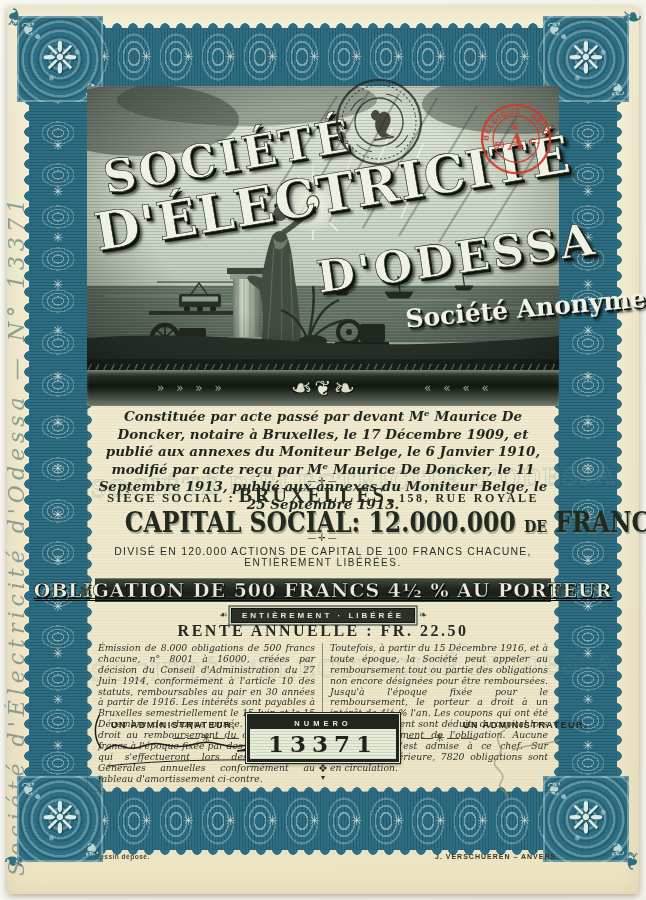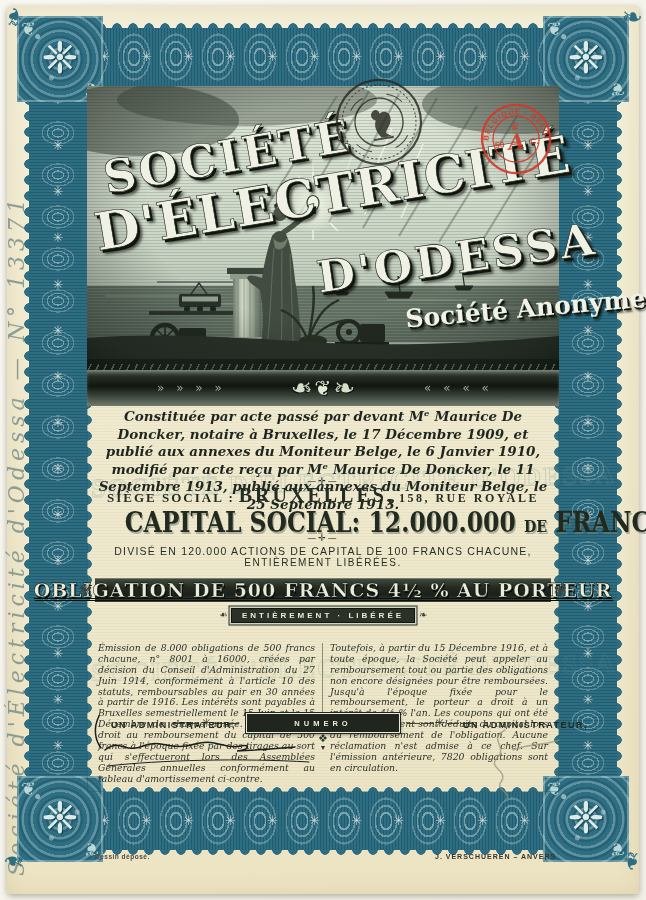--- a/index.html
+++ b/index.html
@@ -427,20 +427,21 @@
   <div class="banner">
     <span class="cap capL">✾</span>
     <span class="txt">Obligation de 500 Francs 4½ % au Porteur</span>
     <span class="cap capR">✾</span>
   </div>
 
   <div class="liberee-strip">
     <span class="fl l">❧</span><span class="box">Entièrement · Libérée</span><span class="fl">❧</span>
   </div>
 
+  <div class="rente">Rente annuelle : Fr. 22.50</div>
 
   <div class="columns">
     <div class="colL">Émission de 8.000 obligations de 500 francs chacune, n° 8001 à 16000, créées par décision du Conseil d'Administration du 27 Juin 1914, conformément à l'article 10 des statuts, remboursables au pair en 30 années à partir de 1916. Les intérêts sont payables à Bruxelles semestriellement le 15 Juin et le 15 Décembre de chaque année. Le porteur a droit au remboursement du capital de 500 francs à l'époque fixée par des tirages au sort qui s'effectueront lors des Assemblées Générales annuelles conformément au tableau d'amortissement ci-contre.</div>
     <div class="colR">
       <p>Toutefois, à partir du 15 Décembre 1916, et à toute époque, la Société peut appeler au remboursement tout ou partie des obligations non encore désignées pour être remboursées. Jusqu'à l'époque fixée pour le remboursement, le porteur a droit à un intérêt de 4½ % l'an. Les coupons qui ont été touchés indûment sont déduits du capital lors du remboursement de l'obligation. Aucune réclamation n'est admise à ce chef. Sur l'émission antérieure, 7820 obligations sont en circulation.</p>
     </div>
   </div>
 
   <div class="admin adminL">Un Administrateur,</div>
   <div class="admin adminR">Un Administrateur,</div>
@@ -461,20 +462,21 @@
         <path d="M38,26 C52,20 66,22 84,16"></path>
       </g>
     </svg>
   </div>
 
   <div class="plaque-zone">
     <div class="plaque-row">
       <span class="pl-orn">――✳――</span>
       <span class="plaque">
         <span class="label" style="display:block">Numero</span>
+        <span class="num" style="display:block">13371</span>
       </span>
       <span class="pl-orn r">――✳――</span>
     </div>
     <div class="plaque-tail">
       <span>❖</span>
       <span class="v">▾</span>
     </div>
   </div>
 
   <div class="foot footL">Dessin déposé.</div>

